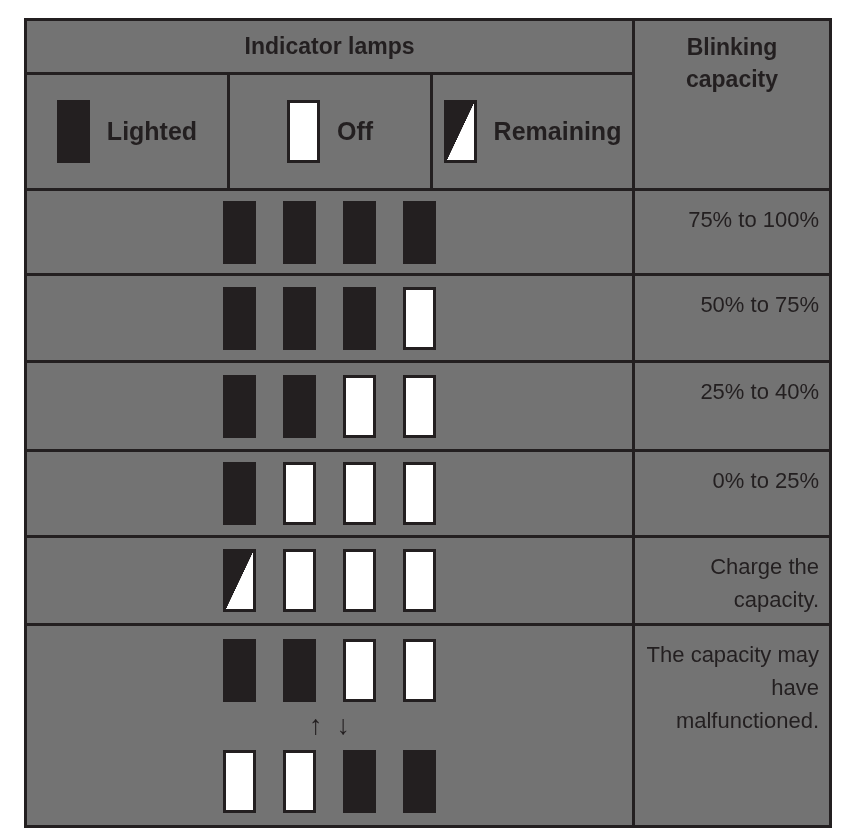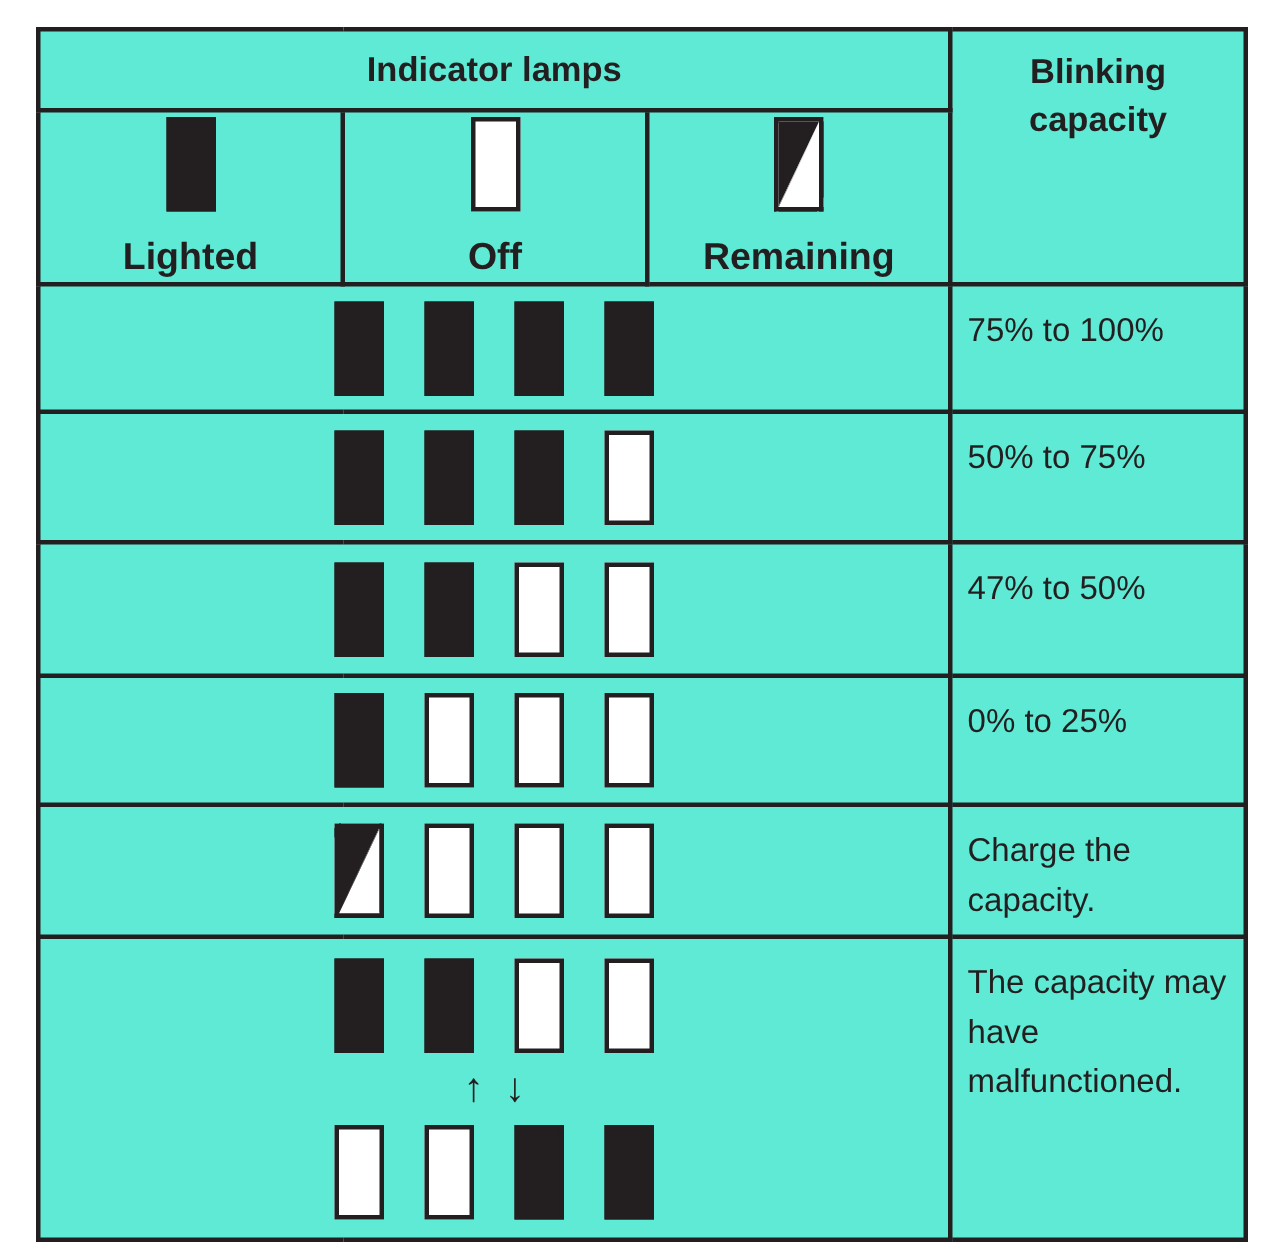--- a/index.html
+++ b/index.html
@@ -18,21 +18,21 @@
     table-layout: fixed;
     width: 805px;
   }
   col.c1 { width: 203px; }
   col.c2 { width: 203px; }
   col.c3 { width: 202px; }
   col.c4 { width: 197px; }
 
   .lamp-table th, .lamp-table td {
     border: 3px solid #231f20;
-    background: #5eead4;
+    background: #737373;
     padding: 0;
   }
 
   tr.r-hdr    { height: 54px; }
   tr.r-legend { height: 116px; }
   tr.r0 { height: 85px; }
   tr.r1 { height: 87px; }
   tr.r2 { height: 89px; }
   tr.r3 { height: 86px; }
   tr.r4 { height: 88px; }
@@ -46,21 +46,20 @@
     line-height: 1.4;
   }
   th.cap-hdr {
     vertical-align: top;
     padding: 10px 12px 0;
   }
 
   td.legend-cell { vertical-align: middle; }
   .legend-inner {
     display: flex;
-    flex-direction: column;
     align-items: center;
     justify-content: center;
     gap: 17px;
   }
   .legend-label {
     font-size: 25px;
     font-weight: bold;
     line-height: 1.1;
   }
 
@@ -103,21 +102,21 @@
     align-items: center;
   }
   .arrow {
     font-size: 27px;
     line-height: 1;
     color: #231f20;
   }
 
   td.cap-cell {
     vertical-align: top;
-    text-align: left;
+    text-align: right;
     font-size: 22px;
     line-height: 1.5;
     padding: 12px 10px 0;
   }
 </style>
 </head>
 <body>
 
 <div class="page">
   <table class="lamp-table">
@@ -187,21 +186,21 @@
 
     <tr class="r2">
       <td colspan="3" class="lamps-cell">
         <div class="lamp-row">
               <span class="lamp lamp--lit"></span>
               <span class="lamp lamp--lit"></span>
               <span class="lamp lamp--off"></span>
               <span class="lamp lamp--off"></span>
             </div>
       </td>
-      <td class="cap-cell">47% to 50%</td>
+      <td class="cap-cell">25% to 40%</td>
     </tr>
 
     <tr class="r3">
       <td colspan="3" class="lamps-cell">
         <div class="lamp-row">
               <span class="lamp lamp--lit"></span>
               <span class="lamp lamp--off"></span>
               <span class="lamp lamp--off"></span>
               <span class="lamp lamp--off"></span>
             </div>

